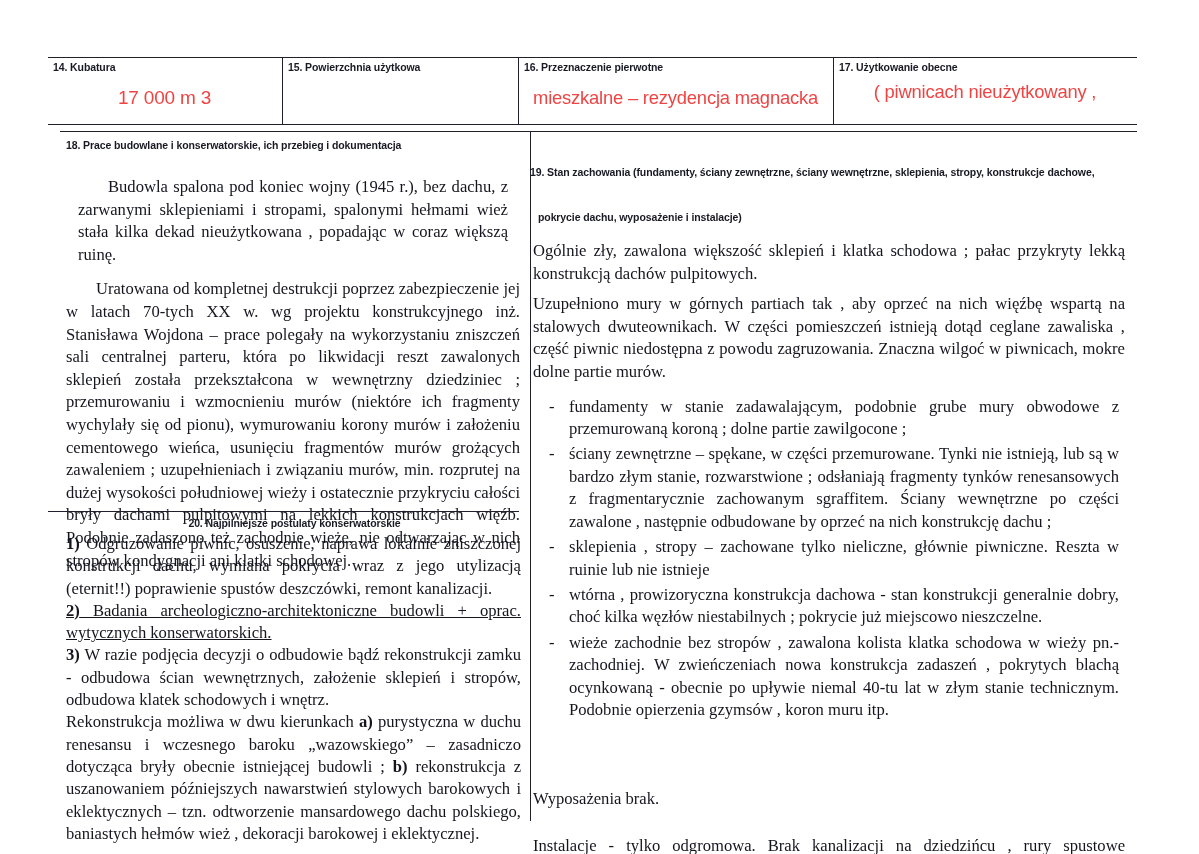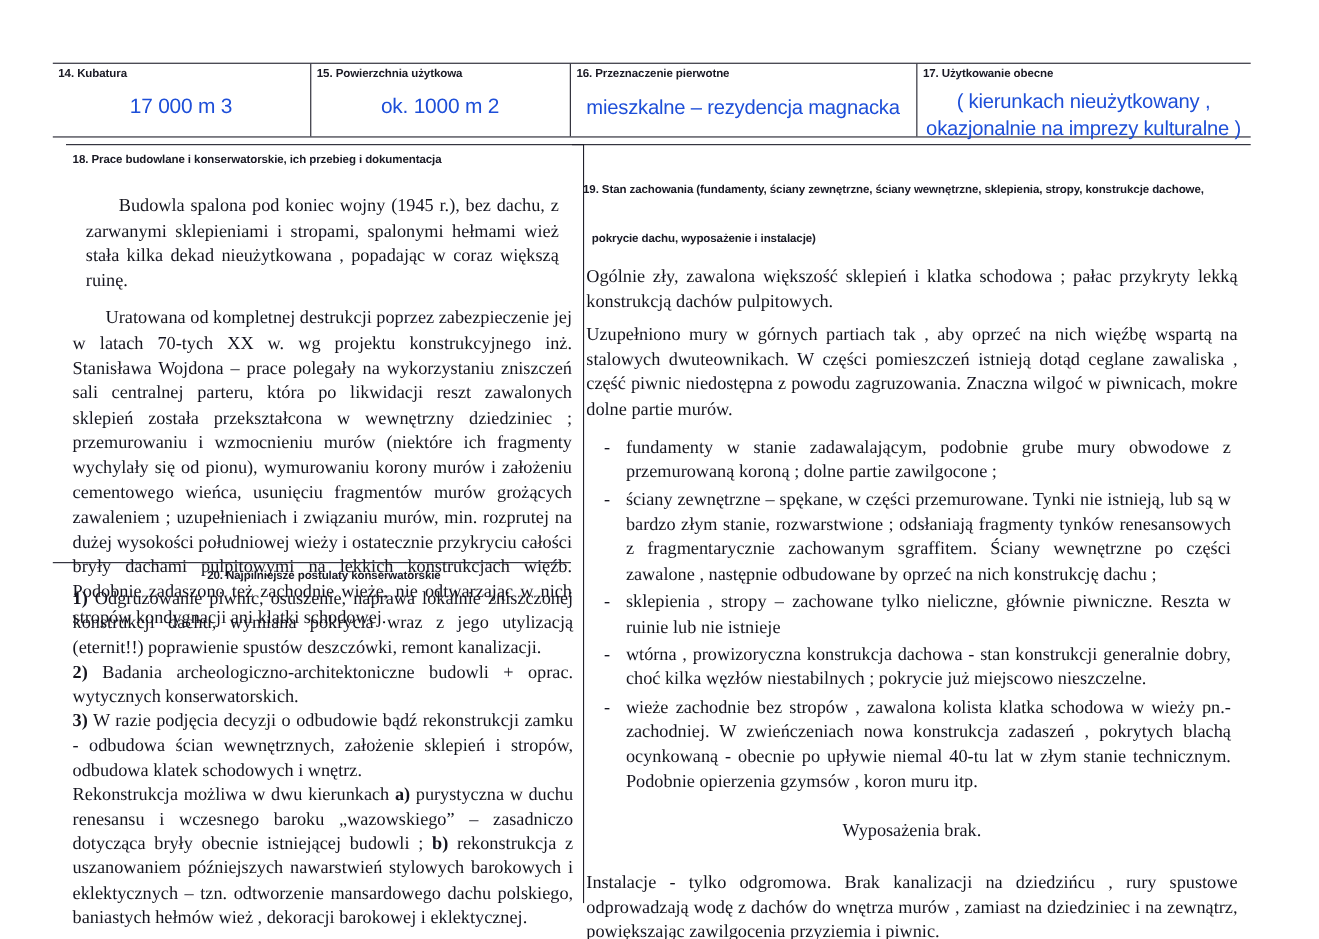--- a/index.html
+++ b/index.html
@@ -22,21 +22,21 @@
     font-family: "Liberation Sans", sans-serif;
     font-size: 10.5px;
     font-weight: bold;
     color: #191924;
     letter-spacing: -0.1px;
     line-height: 13px;
   }
   .cell-value {
     font-family: "Liberation Sans", sans-serif;
     font-size: 19px;
-    color: #1d4ed8;
+    color: #ef4444;
     text-align: center;
     letter-spacing: -0.2px;
   }
   .body-text {
     font-family: "Liberation Serif", serif;
     font-size: 16.6px;
     line-height: 22.6px;
     color: #15151f;
     text-align: justify;
     text-justify: inter-word;
@@ -148,33 +148,31 @@
 
   <div class="toprow">
 
     <div class="topcell c14">
       <div class="cell-label">14. Kubatura</div>
       <div class="cell-value">17 000   m 3</div>
     </div>
 
     <div class="topcell c15">
       <div class="cell-label">15. Powierzchnia użytkowa</div>
-      <div class="cell-value">ok. 1000 m 2</div>
     </div>
 
     <div class="topcell c16">
       <div class="cell-label">16. Przeznaczenie pierwotne</div>
       <div class="cell-value">mieszkalne – rezydencja magnacka</div>
     </div>
 
     <div class="topcell c17">
       <div class="cell-label">17. Użytkowanie obecne</div>
       <div class="cell-value">
-        <div>( kierunkach  nieużytkowany ,</div>
-        <div>okazjonalnie na imprezy kulturalne )</div>
+        <div>( piwnicach  nieużytkowany ,</div>
       </div>
     </div>
   </div>
 
   <div class="col-left">
 
     <div class="box18">
       <div class="sect-head">
         <span class="cell-label">18. Prace budowlane i konserwatorskie, ich przebieg i dokumentacja</span>
       </div>
@@ -185,21 +183,21 @@
     </div>
 
     <div class="box20">
       <div class="sect-head">
         <span class="cell-label">20. Najpilniejsze postulaty konserwatorskie</span>
       </div>
       <div class="sect-body">
 
         <p class="body-text" style="margin:0;"><b class="num">1)</b><span>  Odgruzowanie piwnic, osuszenie, naprawa lokalnie zniszczonej konstrukcji dachu, wymiana pokrycia wraz z jego utylizacją (eternit!!) poprawienie spustów deszczówki, remont kanalizacji.</span></p>
 
-        <p class="body-text" style="margin:0;"><b class="num">2)</b><span> Badania archeologiczno-architektoniczne budowli  +  oprac. wytycznych konserwatorskich.</span></p>
+        <p class="body-text" style="margin:0;text-decoration:underline;"><b class="num">2)</b><span> Badania archeologiczno-architektoniczne budowli  +  oprac. wytycznych konserwatorskich.</span></p>
 
         <p class="body-text" style="margin:0;"><b class="num">3)</b><span> W razie podjęcia decyzji o odbudowie bądź rekonstrukcji zamku - odbudowa ścian wewnętrznych, założenie sklepień i stropów, odbudowa klatek schodowych i wnętrz.</span></p>
 
         <p class="body-text" style="margin:0;"><span>Rekonstrukcja możliwa w dwu kierunkach  </span><b class="num">a)</b><span> purystyczna w duchu renesansu i wczesnego baroku „wazowskiego” – zasadniczo dotycząca bryły obecnie istniejącej budowli ;  </span><b class="num">b)</b><span> rekonstrukcja z uszanowaniem późniejszych nawarstwień stylowych barokowych i eklektycznych – tzn. odtworzenie mansardowego dachu polskiego, baniastych hełmów wież , dekoracji  barokowej  i eklektycznej.</span></p>
 
       </div>
     </div>
   </div>
 
   <div class="divider20"></div>
@@ -218,19 +216,19 @@
 
       <ul class="dashlist">
         <li class="body-text"><span class="dash">-</span><span>fundamenty w stanie zadawalającym,  podobnie  grube  mury  obwodowe z przemurowaną  koroną ;  dolne partie zawilgocone ;</span></li>
         <li class="body-text"><span class="dash">-</span><span>ściany zewnętrzne –  spękane, w części przemurowane. Tynki nie istnieją, lub są w  bardzo  złym  stanie,  rozwarstwione  ;  odsłaniają  fragmenty  tynków renesansowych z fragmentarycznie zachowanym sgraffitem. Ściany wewnętrzne po części zawalone , następnie odbudowane  by oprzeć na  nich  konstrukcję dachu ;</span></li>
         <li class="body-text"><span class="dash">-</span><span>sklepienia , stropy –  zachowane tylko  nieliczne, głównie piwniczne. Reszta w ruinie lub nie istnieje</span></li>
         <li class="body-text"><span class="dash">-</span><span>wtórna , prowizoryczna konstrukcja dachowa  -  stan konstrukcji  generalnie dobry, choć kilka węzłów niestabilnych ;    pokrycie już miejscowo nieszczelne.</span></li>
         <li class="body-text"><span class="dash">-</span><span>wieże zachodnie bez stropów , zawalona kolista klatka schodowa  w  wieży  pn.-zachodniej. W zwieńczeniach nowa konstrukcja zadaszeń , pokrytych blachą ocynkowaną  - obecnie po upływie niemal 40-tu lat w złym stanie technicznym. Podobnie  opierzenia  gzymsów , koron muru itp.</span></li>
       </ul>
 
       <div style="height:20px;"></div>
-      <p class="body-text" style="text-align:center;">Wyposażenia  brak.</p>
+      <p class="body-text" style="text-align:left;margin-top:44px;">Wyposażenia  brak.</p>
       <div style="height:24px;"></div>
       <p class="body-text">Instalacje  - tylko odgromowa.  Brak kanalizacji  na  dziedzińcu ,  rury  spustowe odprowadzają wodę z dachów do wnętrza murów , zamiast na dziedziniec i na zewnątrz, powiększając zawilgocenia przyziemia i piwnic.</p>
     </div>
   </div>
 
 </div>
 
 </body></html>

